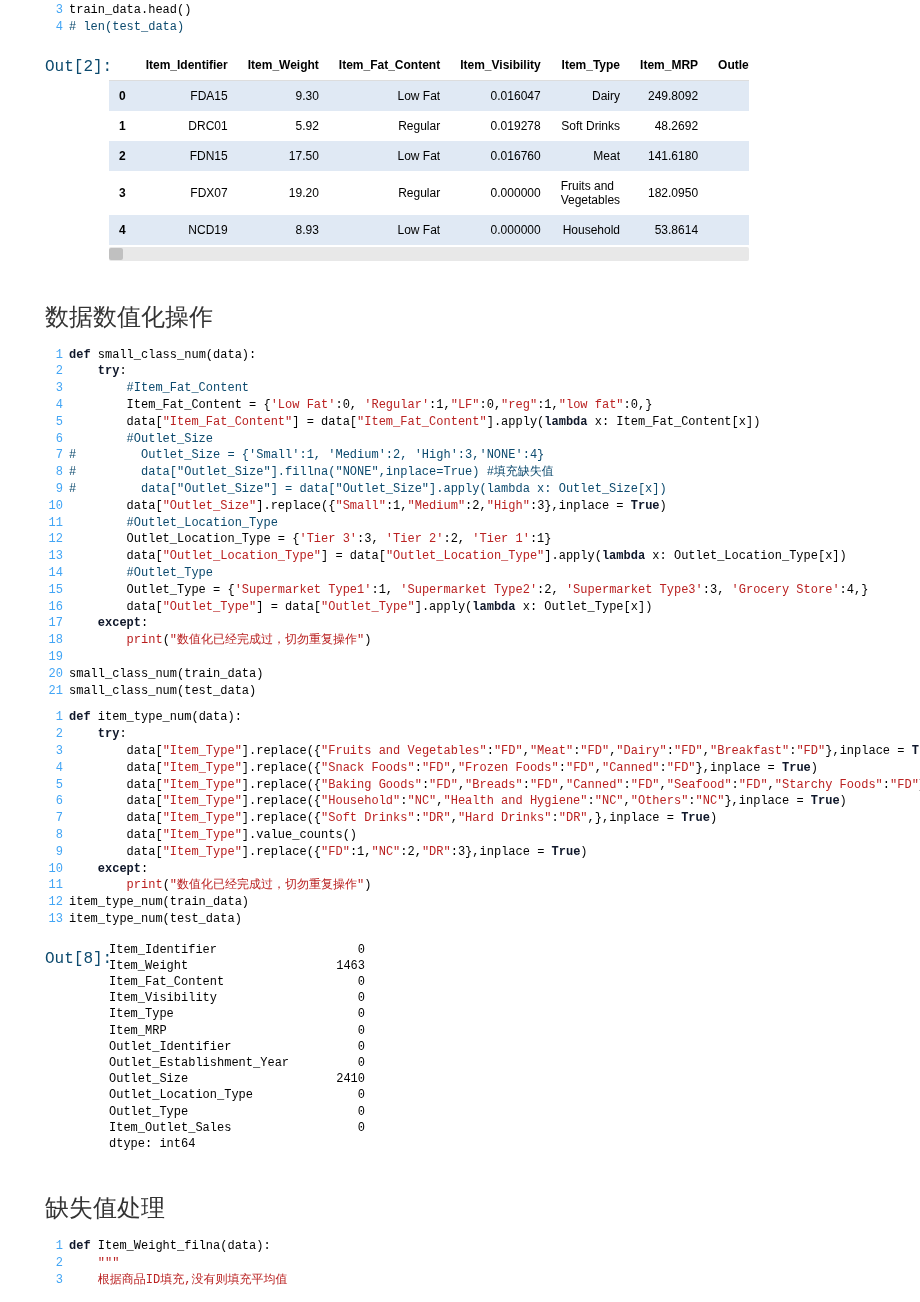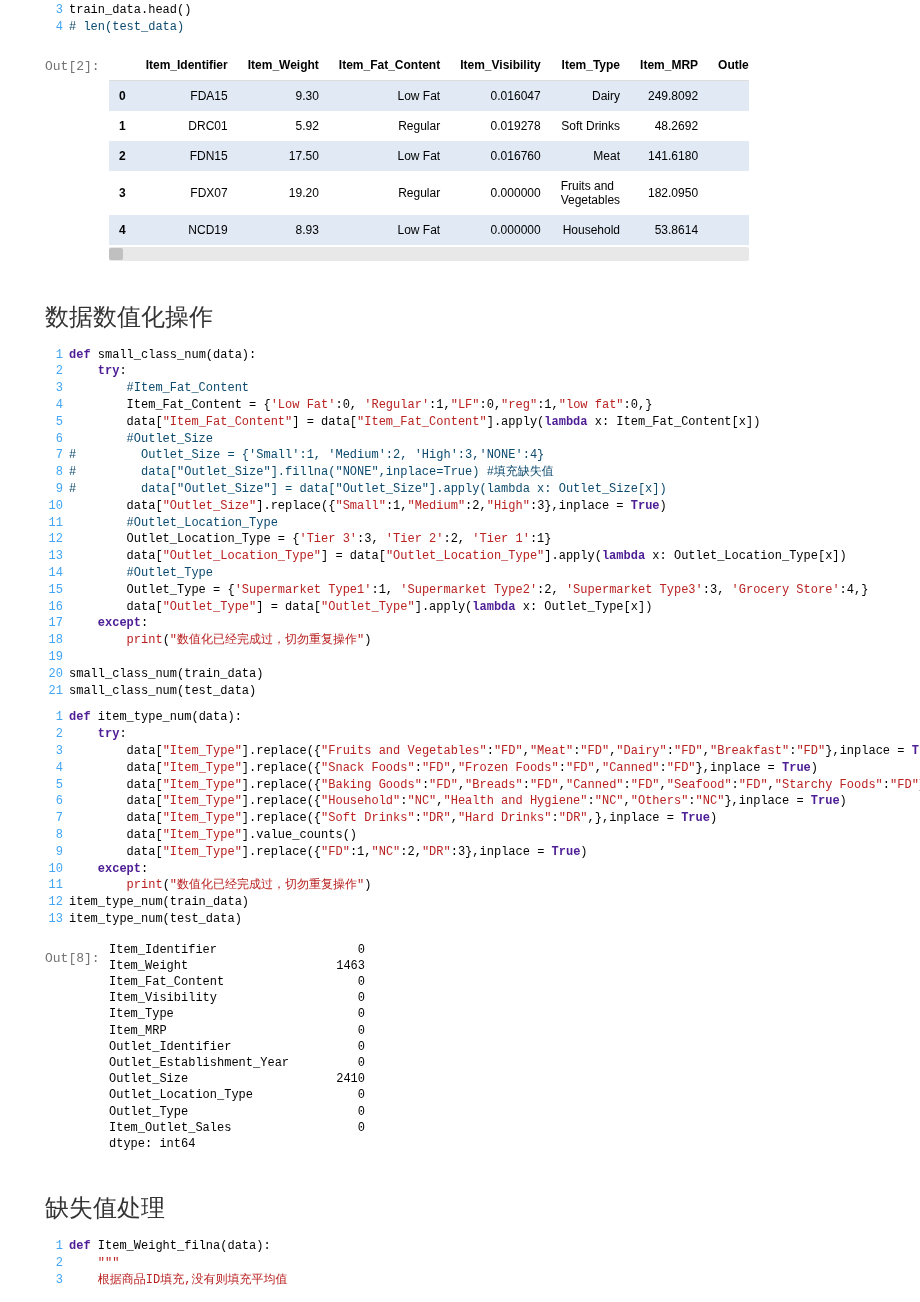--- a/index.html
+++ b/index.html
@@ -25,28 +25,28 @@
     margin: 2px 0 10px 0;
   }
   .lineno {
     display: inline-block;
     width: 18px;
     text-align: right;
     margin-right: 6px;
     color: #42a5f5;
     user-select: none;
   }
-  .kw { color: #4c1d95; font-weight: bold; }
+  .kw { color: #0f172a; font-weight: bold; }
   .str { color: #BA2121; }
   .cmt { color: #0c4a6e; }
   .bi { color: #b91c1c; }
   .out-prompt {
-    color: #737373;
+    color: #0c4a6e;
     font-family: Menlo, Monaco, "Courier New", monospace;
-    font-size: 13px;
+    font-size: 16px;
   }
   .out-row {
     display: flex;
     align-items: flex-start;
     margin-top: 14px;
   }
   .out-prompt-col {
     width: 64px;
     min-width: 64px;
     padding-top: 8px;

